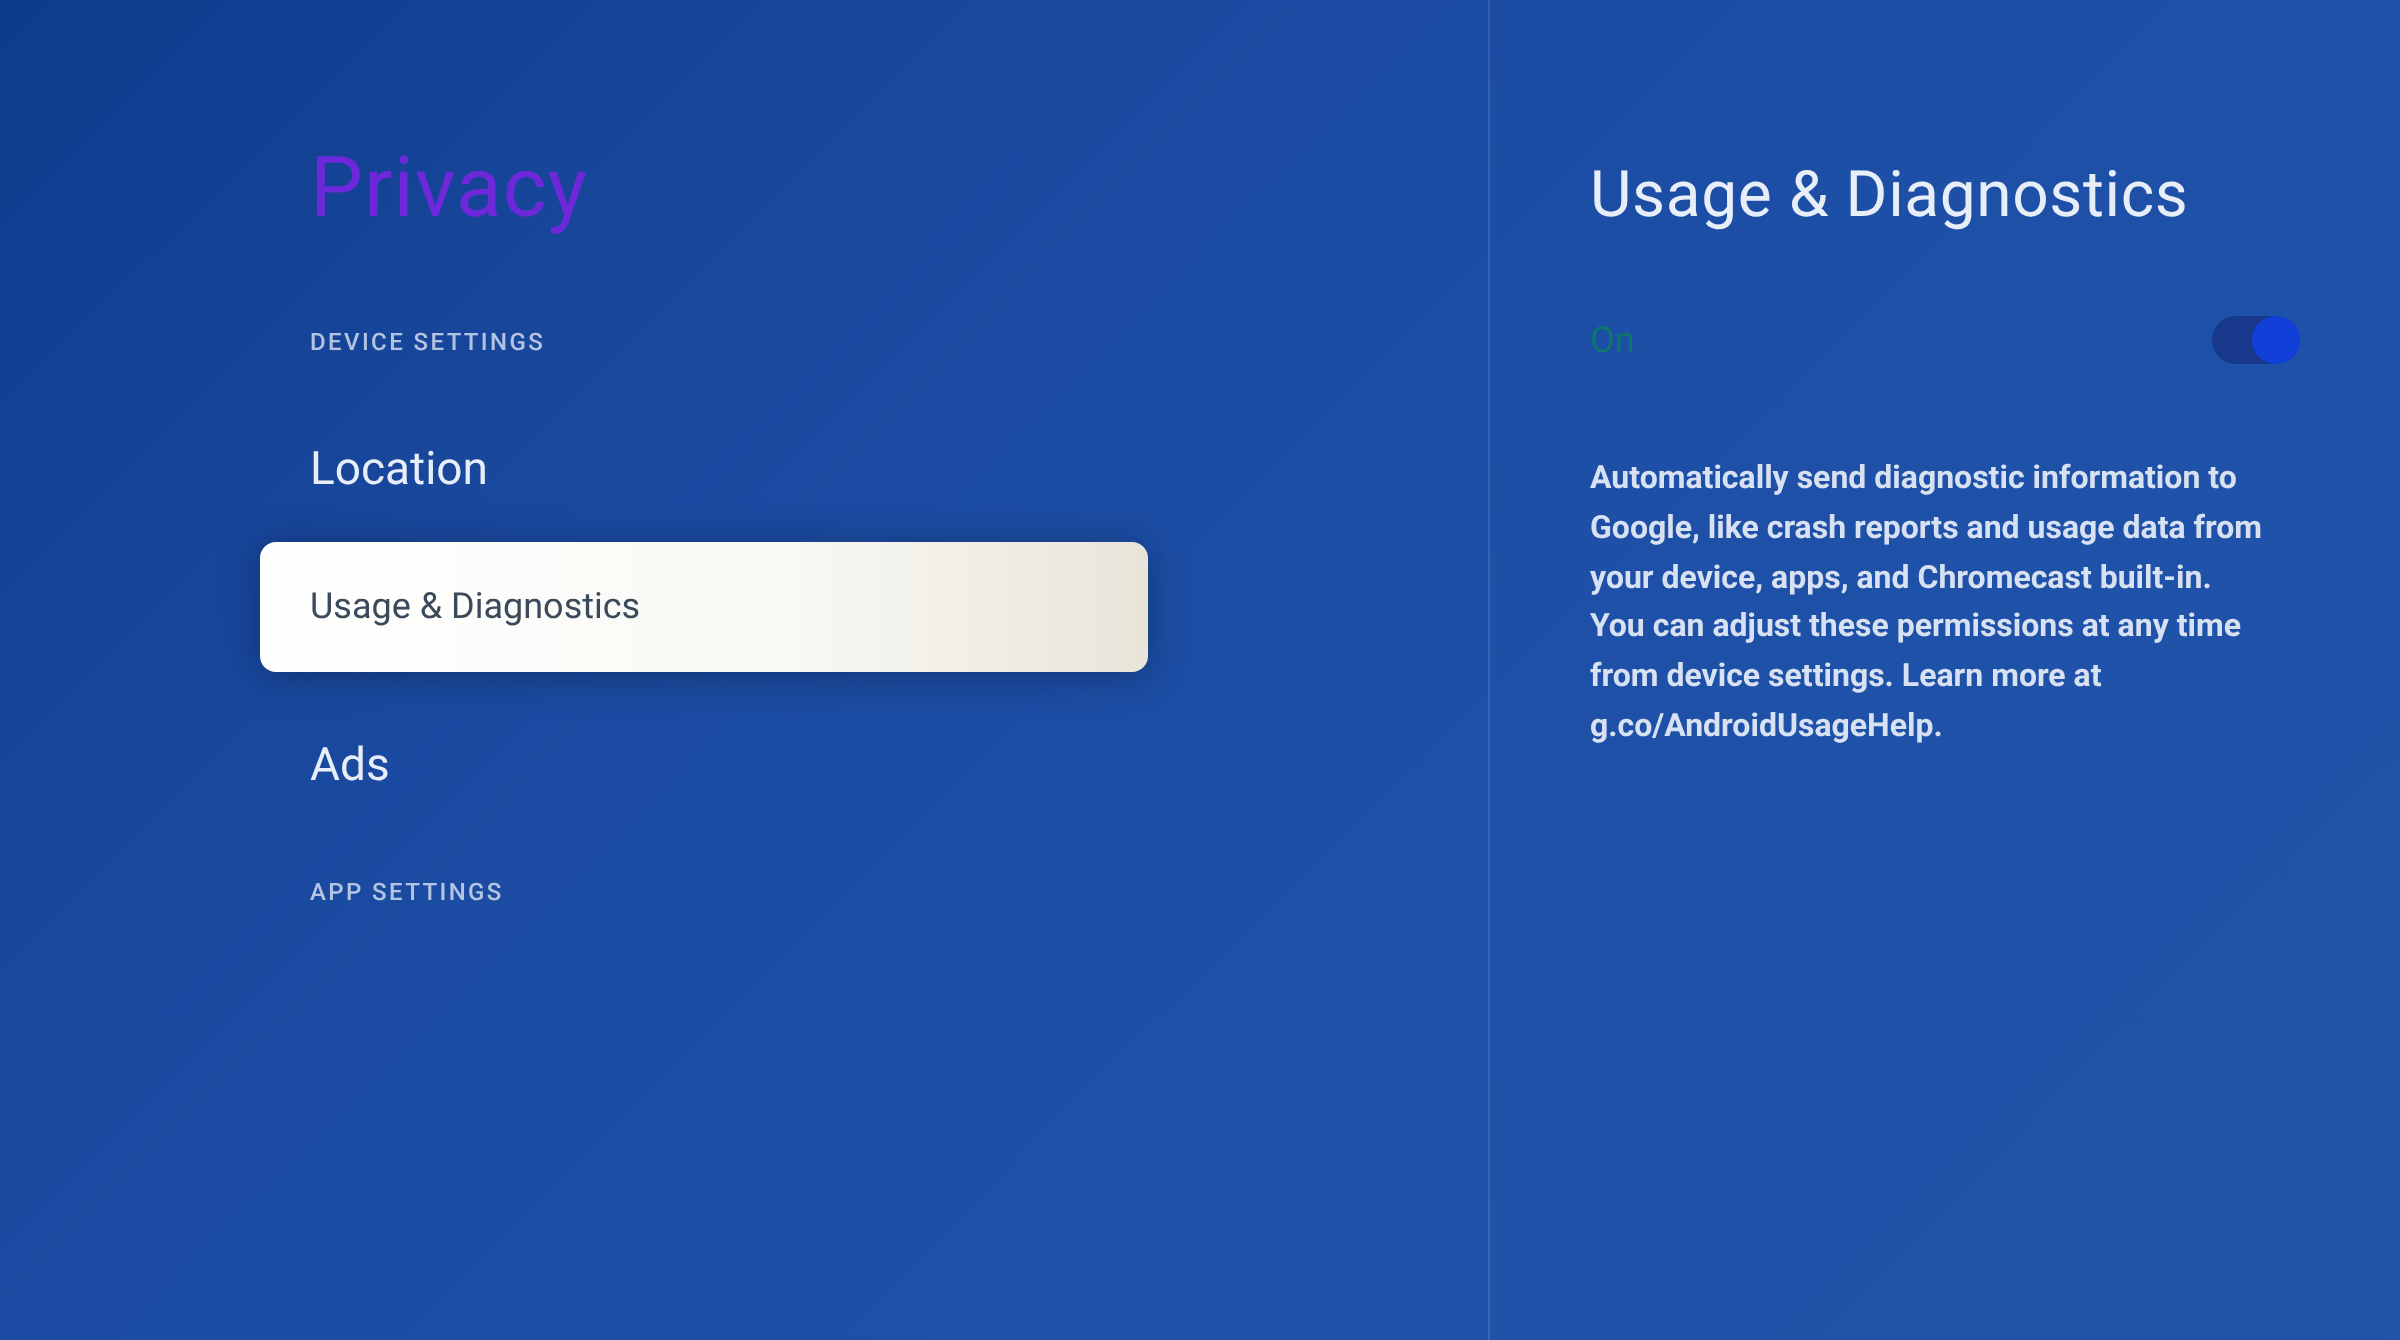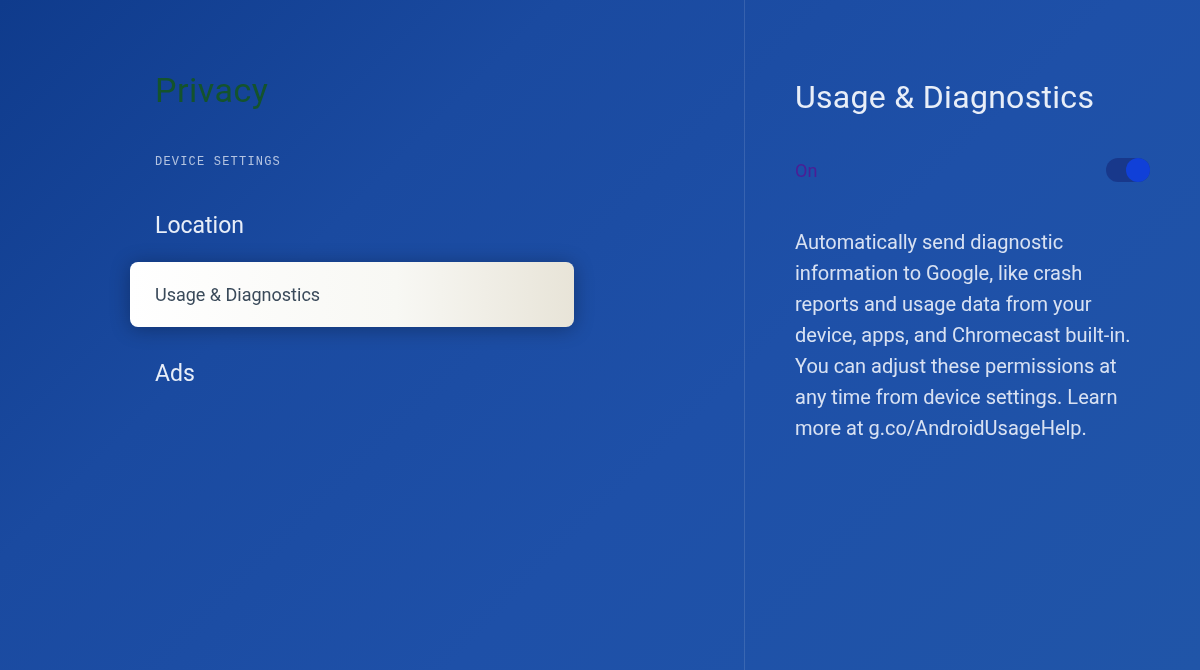--- a/index.html
+++ b/index.html
@@ -29,36 +29,35 @@
       padding: 70px 50px 0 155px;
     }
     
     .right-panel {
       width: 38%;
       padding: 78px 40px 0 0;
       border-left: 1px solid rgba(255,255,255,0.12);
     }
     
     .page-title {
-      font-size: 34px;
+      font-size: 42px;
       font-weight: 400;
-      color: #14532d;
+      color: #6d28d9;
       margin-bottom: 45px;
       letter-spacing: 0.5px;
     }
     
     .section-header {
       font-size: 12px;
       font-weight: 500;
       letter-spacing: 1.2px;
       color: rgba(232, 238, 248, 0.75);
       margin-bottom: 25px;
       margin-top: 15px;
       text-transform: uppercase;
-      font-family: Liberation Mono, monospace;
     }
     
     .menu-item {
       font-size: 23px;
       font-weight: 400;
       color: #e8eef8;
       padding: 18px 0;
       cursor: pointer;
     }
     
@@ -90,21 +89,21 @@
     .toggle-row {
       display: flex;
       align-items: center;
       justify-content: space-between;
       margin-bottom: 45px;
       padding-right: 10px;
     }
     
     .toggle-label {
       font-size: 18px;
-      color: #4c1d95;
+      color: #0f766e;
     }
     
     .toggle-switch {
       width: 44px;
       height: 24px;
       background: rgba(20, 40, 120, 0.6);
       border-radius: 12px;
       position: relative;
       cursor: pointer;
     }
@@ -113,24 +112,25 @@
       position: absolute;
       right: 0;
       top: 0;
       width: 24px;
       height: 24px;
       background: #1040d8;
       border-radius: 50%;
     }
     
     .description {
-      font-size: 20px;
+      font-size: 16px;
       line-height: 1.55;
       color: rgba(232, 238, 248, 0.92);
       padding-right: 25px;
+      font-weight: bold;
     }
     
     .right-inner {
       padding-left: 50px;
     }
   </style>
 </head>
 <body>
 
 <div class="container">
@@ -139,20 +139,21 @@
 
     <div class="section-header">DEVICE SETTINGS</div>
 
     <div class="menu-item">Location</div>
 
     <div class="menu-item selected">Usage &amp; Diagnostics</div>
 
     <div class="menu-item">Ads</div>
 
 
+    <div class="section-header" style="margin-top:25px;">APP SETTINGS</div>
   </div>
 
   <div class="right-panel">
     <div class="right-inner">
       <h2 class="detail-title">Usage &amp; Diagnostics</h2>
 
       <div class="toggle-row">
         <span class="toggle-label">On</span>
         <div class="toggle-switch">
           <div class="toggle-knob"></div>

